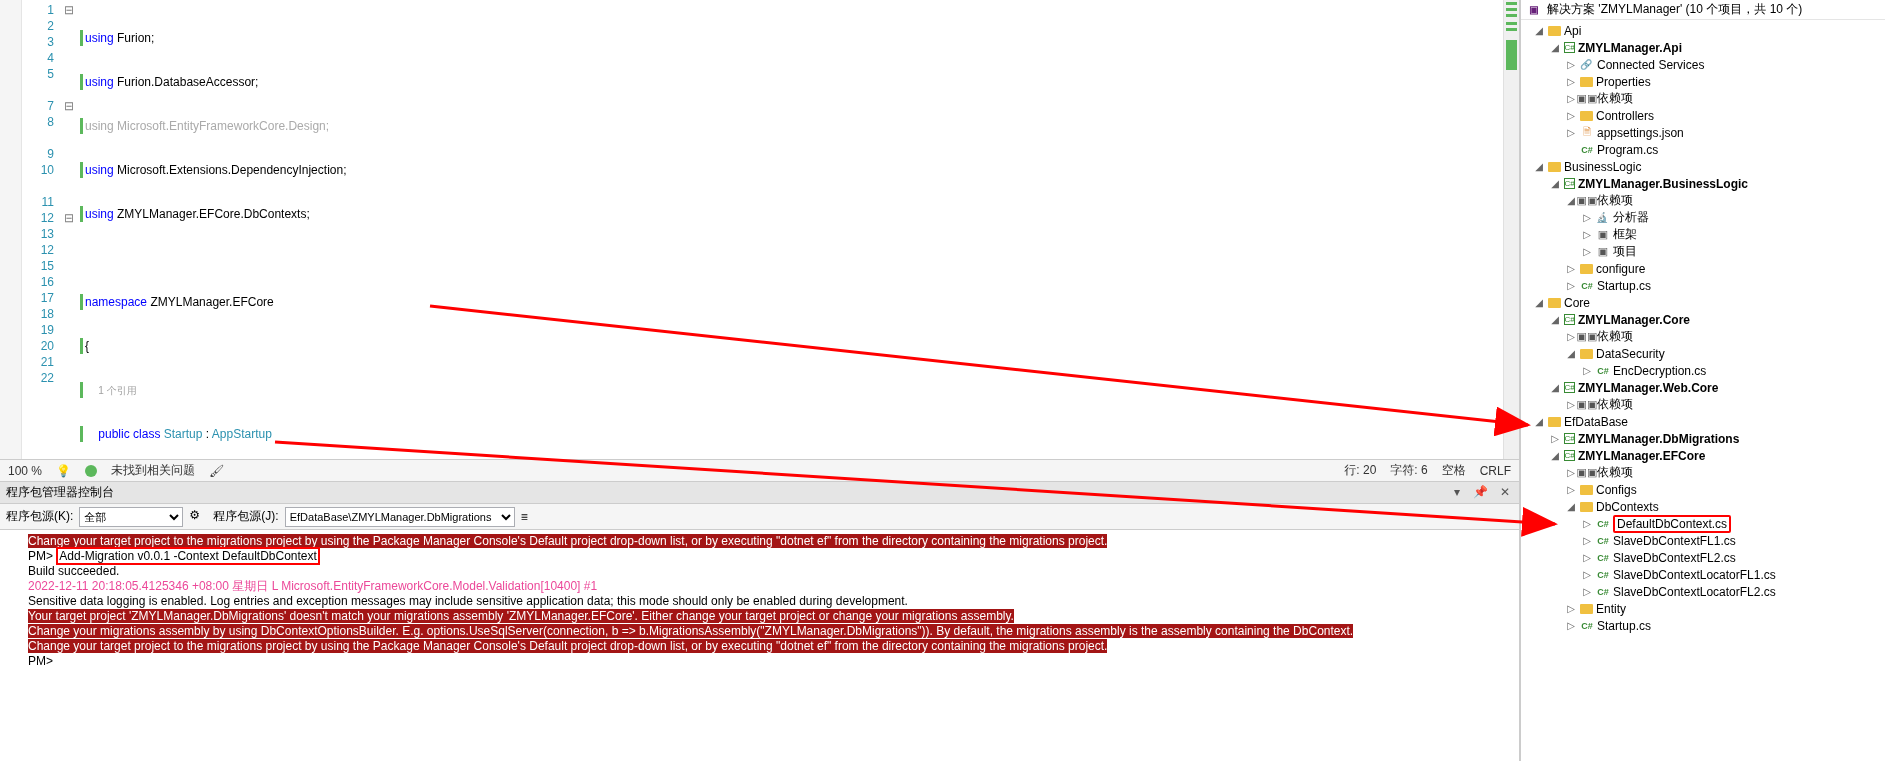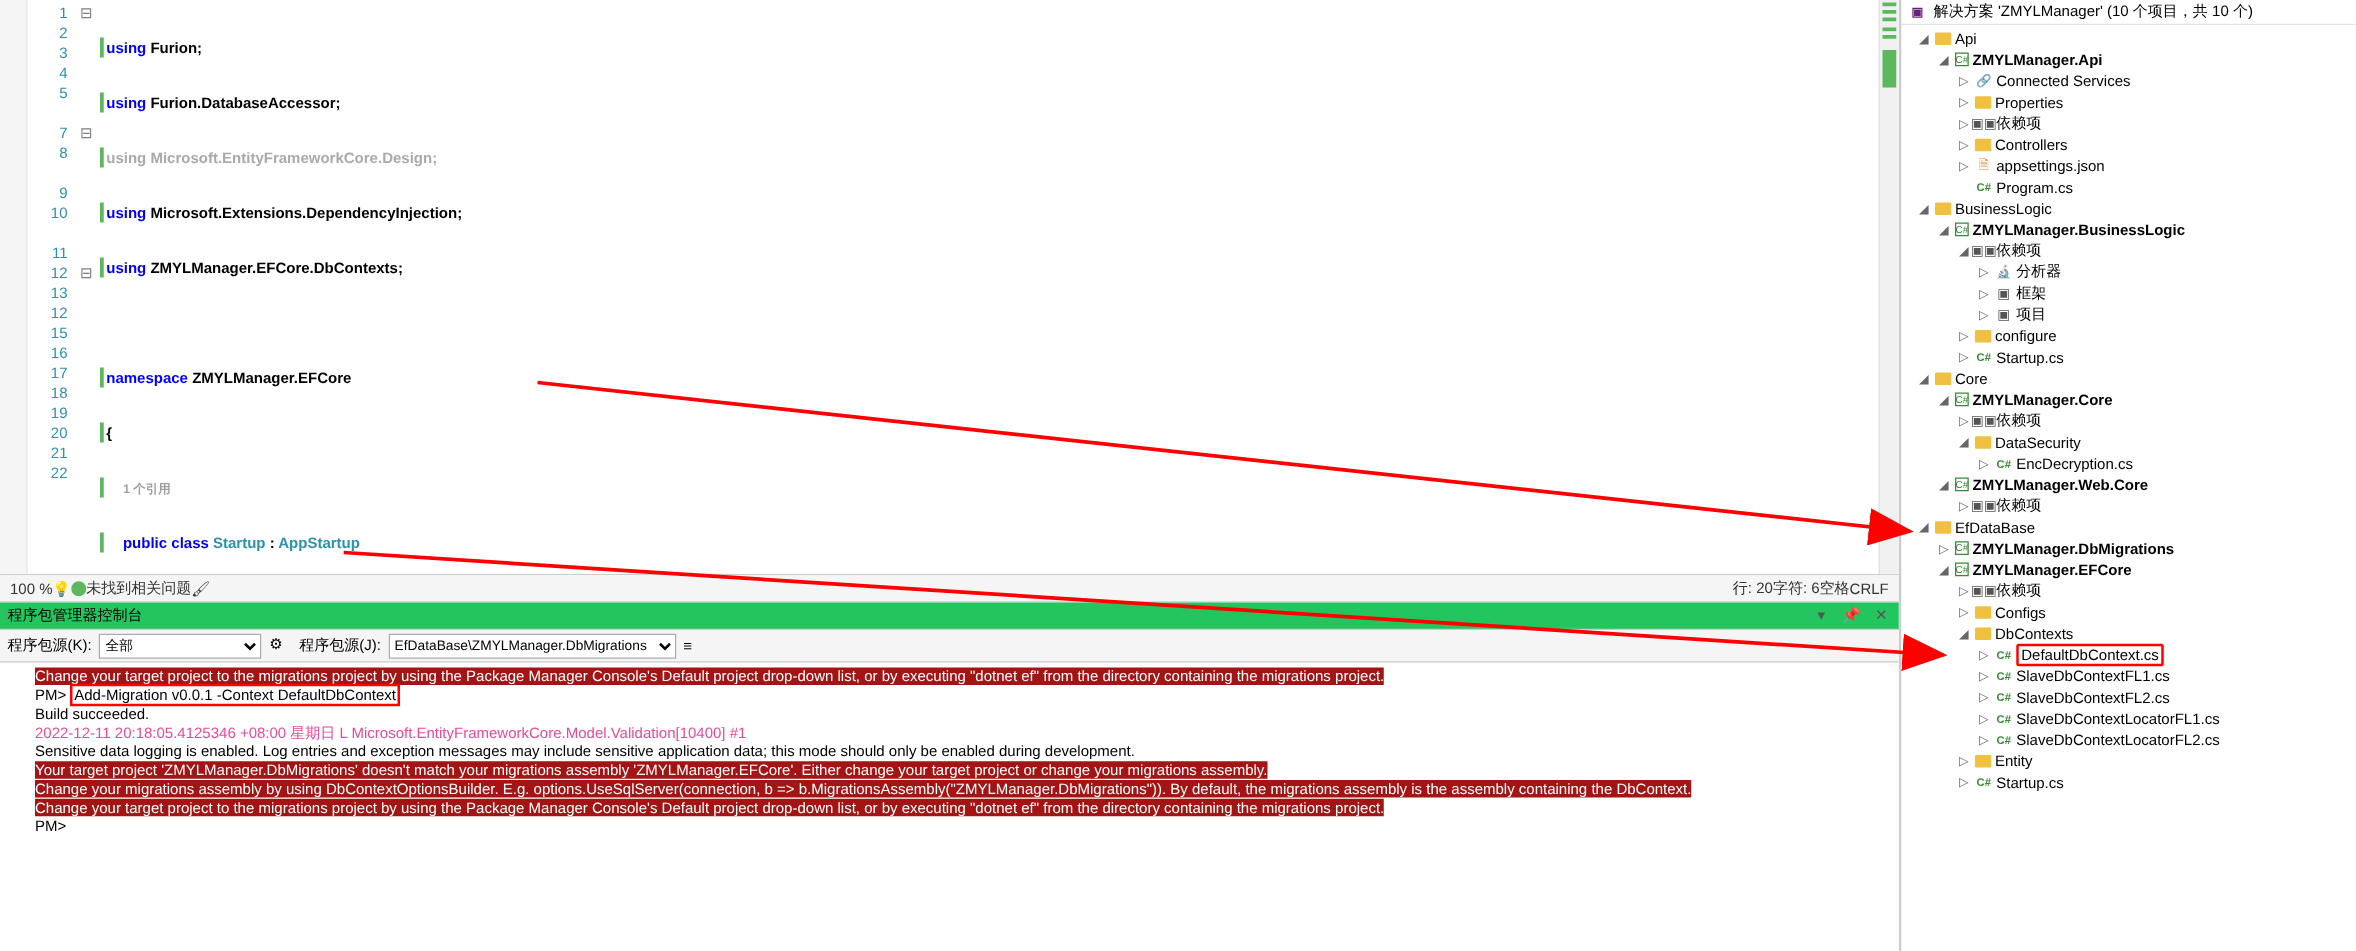--- a/index.html
+++ b/index.html
@@ -5,34 +5,34 @@
 * { margin: 0; padding: 0; box-sizing: border-box; font-family: "Microsoft YaHei", "Segoe UI", sans-serif; font-size: 12px; }
 body { width: 1885px; height: 761px; background: #fff; display: flex; flex-direction: column; overflow: hidden; }
 .main-area { display: flex; flex: 1; min-height: 0; }
 .editor-col { flex: 1; display: flex; flex-direction: column; min-width: 0; border-right: 1px solid #ccc; }
 .code-editor { flex: 1; display: flex; background: #fff; overflow: hidden; position: relative; }
 .gutter-icons { width: 22px; background: #f5f5f5; border-right: 1px solid #e5e5e5; }
 .line-numbers { width: 40px; text-align: right; color: #2b91af; padding-right: 8px; padding-top: 2px; font-family: Consolas, monospace; }
 .line-numbers div { height: 16px; line-height: 16px; }
 .fold-col { width: 14px; padding-top: 2px; }
 .fold-col div { height: 16px; line-height: 16px; text-align: center; color: #808080; cursor: pointer; }
-.code-lines { flex: 1; font-family: Consolas, monospace; padding-top: 2px; padding-left: 4px; white-space: pre; position: relative; font-weight: bold; }
+.code-lines { flex: 1; font-family: Consolas, monospace; padding-top: 2px; padding-left: 4px; white-space: pre; position: relative; }
 .code-lines .l { height: 16px; line-height: 16px; border-left: 3px solid transparent; padding-left: 2px; }
 .code-lines .chg { border-left-color: #5cb85c; }
 .k { color: #0000ff; }
 .t { color: #2b91af; }
 .ref { color: #a0a0a0; font-size: 10px; }
 .dim { color: #aaa; }
 .map { width: 16px; background: #f0f0f0; border-left: 1px solid #e0e0e0; position: relative; }
 .map .mark { position: absolute; height: 3px; background: #5cb85c; }
-.status-bar { height: 22px; border-top: 1px solid #ccc; background: #f5f5f5; display: flex; align-items: center; padding: 0 8px; color: #333; }
+.status-bar { height: 22px; border-top: 1px solid #ccc; background: #f5f5f5; display: flex; align-items: center; padding: 0 8px; gap: 14px; color: #333; }
 .status-bar .sp { flex: 1; }
 .status-bar .ok { width: 12px; height: 12px; border-radius: 50%; background: #5cb85c; display: inline-block; }
 .console-panel { height: 280px; border-top: 1px solid #ccc; display: flex; flex-direction: column; background: #fff; }
-.console-title { height: 22px; background: #22c55e; border-bottom: 1px solid #ccc; display: flex; align-items: center; padding: 0 6px; gap: 8px; }
+.console-title { height: 22px; background: #e5e5e5; border-bottom: 1px solid #ccc; display: flex; align-items: center; padding: 0 6px; gap: 8px; }
 .console-title .sp { flex: 1; }
 .win-btn { width: 16px; height: 16px; text-align: center; line-height: 14px; color: #555; cursor: pointer; }
 .console-toolbar { height: 26px; border-bottom: 1px solid #ccc; display: flex; align-items: center; padding: 0 6px; gap: 6px; background: #f5f5f5; }
 .console-toolbar select { height: 20px; border: 1px solid #abadb3; background: #fff; font-size: 11px; }
 .console-toolbar .gear { width: 18px; height: 18px; cursor: pointer; }
 .console-out { flex: 1; font-family: Consolas, monospace; padding: 4px; overflow: auto; line-height: 15px; font-size: 12px; margin-left: 24px; }
 .console-out .err { background: #a31515; color: #fff; }
 .console-out .info { color: #ec4899; }
 .console-out .box { border: 2px solid #ff0000; padding: 0 1px; }
 .explorer-col { width: 365px; background: #fff; display: flex; flex-direction: column; border-left: 1px solid #ccc; }
@@ -161,21 +161,21 @@
     <div class="console-panel">
       <div class="console-title">
         <span>程序包管理器控制台</span>
         <span class="sp"></span>
         <span class="win-btn">▾</span>
         <span class="win-btn">📌</span>
         <span class="win-btn">✕</span>
       </div>
       <div class="console-toolbar">
         <span>程序包源(K):</span>
-        <select style="width:130px"><option>全部</option></select>
+        <select style="width:104px"><option>全部</option></select>
         <span class="gear">⚙</span>
         <span>程序包源(J):</span>
         <select style="width:230px"><option>EfDataBase\ZMYLManager.DbMigrations</option></select>
         <span>≡</span>
       </div>
       <div class="console-out">
 <div><span class="err">Change your target project to the migrations project by using the Package Manager Console's Default project drop-down list, or by executing "dotnet ef" from the directory containing the migrations project.</span></div>
 <div><span>PM&gt;</span> <span class="box">Add-Migration v0.0.1 -Context DefaultDbContext</span></div>
 <div>Build succeeded.</div>
 <div class="info">2022-12-11 20:18:05.4125346 +08:00 星期日 L Microsoft.EntityFrameworkCore.Model.Validation[10400] #1</div>

